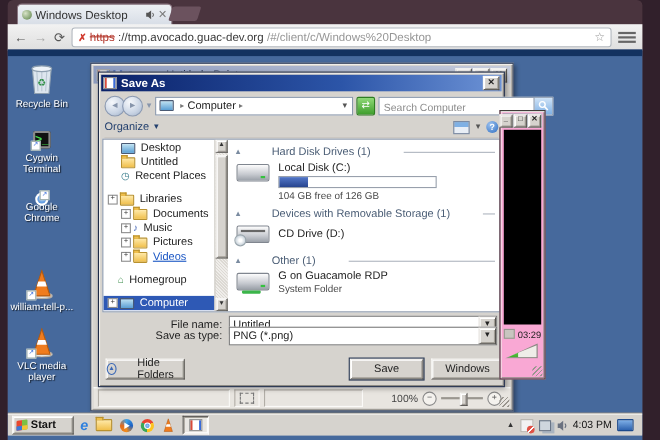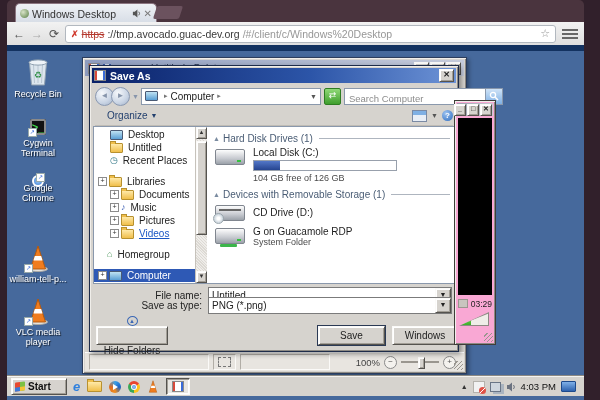--- a/index.html
+++ b/index.html
@@ -115,21 +115,21 @@
     line-height:13px;text-align:center;margin:0 3px;flex:none;}
   .search{flex:1;height:15px;background:#fff;border:1px solid #8a98ac;
     display:flex;align-items:flex-end;}
   .search input{flex:1;border:none;outline:none;font-size:9.5px;color:#444;
     padding:0 4px;font-family:"Liberation Sans",sans-serif;background:transparent;min-width:0;}
   .search input::placeholder{color:#8c8c8c;opacity:1;}
   .magbtn{width:16px;height:15px;background:linear-gradient(#cfe3f7,#7fb0e4);
     border-left:1px solid #8a98ac;display:flex;align-items:center;justify-content:center;flex:none;}
   .cmdbar{position:absolute;left:5px;top:42px;right:5px;height:15px;
     display:flex;align-items:center;border-bottom:1px solid #c0bcb5;padding-bottom:2px;}
-  .organize{color:#23406e;display:flex;align-items:center;gap:3px;margin-left:12px;}
+  .organize{color:#23406e;display:flex;align-items:center;gap:3px;}
   .cmd-right{margin-left:auto;display:flex;align-items:center;gap:4px;}
   .i-views{width:13px;height:10px;background:linear-gradient(#7fb0e4 0 4px,#e8eef6 4px);
     border:1px solid #7a8aa4;}
   .i-help{width:11px;height:11px;border-radius:50%;
     background:radial-gradient(circle at 35% 30%,#9cc2f0,#2d6cc0);
     color:#fff;font-size:8px;font-weight:bold;text-align:center;line-height:11px;}
   .dlg-body{position:absolute;left:3px;top:60px;right:3px;height:156px;
     background:#fff;border:1px solid #8a98ac;display:flex;overflow:hidden;}
   .tree{width:101px;flex:none;padding-top:1px;}
   .trow{height:13px;display:flex;align-items:center;padding-left:16px;white-space:nowrap;}
@@ -141,21 +141,21 @@
   .exp{width:7px;height:7px;border:1px solid #8c8c8c;background:#fff;font-size:7px;
     line-height:5px;text-align:center;color:#333;margin-right:2px;flex:none;}
   .exp::before{content:"+";}
   .noexp{width:9px;flex:none;}
   .sbar{width:11px;flex:none;background:#e4e1dc;border-left:1px solid #c6c2bb;
     display:flex;flex-direction:column;}
   .sbtn{height:10px;font-size:6px;line-height:9px;text-align:center;color:#333;}
   .strack{flex:1;position:relative;background:repeating-linear-gradient(45deg,#efedea 0 1px,#dcd9d3 1px 2px);}
   .sthumb{position:absolute;left:0;right:0;top:2px;height:92px;}
   .main{flex:1;padding:4px 4px 0 6px;position:relative;overflow:hidden;}
-  .ghdr{display:flex;align-items:center;color:#4a5d75;margin-top:2px;}
+  .ghdr{display:flex;align-items:center;color:#4a5d75;margin-top:2px;gap:24px;}
   .ghdr .tri{font-size:7px;color:#7a8ba0;margin-right:3px;}
   .ghdr .line{flex:1;height:1px;background:#aeb5bf;margin-left:6px;}
   .drow{display:flex;margin:3px 0 2px 2px;}
   .dric{width:30px;flex:none;padding-top:2px;}
   .drinfo{padding-left:8px;}
   .drname{color:#1d1d1d;}
   .bar{width:142px;height:9px;border:1px solid #98a0ac;background:#fff;margin:2px 0;}
   .bar-fill{height:100%;background:linear-gradient(#44m 0,#26448f);background:linear-gradient(#5377c8,#26448f);}
   .drdetail{color:#4a4a4a;font-size:9px;}
   .i-hdd{display:inline-block;width:28px;height:14px;position:relative;
@@ -170,21 +170,21 @@
   
   .frow{position:absolute;left:0;right:6px;height:15px;display:flex;align-items:center;}
   .frow .flabel{width:112px;text-align:right;padding-right:6px;flex:none;}
   .combo{flex:1;height:15px;background:#fff;border:1px solid #7b7b7b;
     display:flex;align-items:center;}
   .combo input{flex:1;border:none;outline:none;font-size:10px;color:#222;padding:0 3px;
     font-family:"Liberation Sans",sans-serif;background:transparent;min-width:0;}
   .combo .ddb{width:14px;height:13px;font-size:7px;line-height:12px;text-align:center;flex:none;}
   .footer-btn{position:absolute;height:17px;font-size:10px;display:flex;
     align-items:center;justify-content:center;color:#222;}
-  .hidef{left:6px;top:260px;width:70px;gap:19px;flex-direction:column;}
+  .hidef{left:6px;top:260px;width:70px;gap:19px;}
   .hidef .cir{width:9px;height:9px;border-radius:50%;border:1px solid #3b68b5;
     color:#3b68b5;font-size:6px;line-height:8px;text-align:center;}
   .savebtn{left:228px;top:260px;width:65px;outline:1px solid #2b3a55;}
   .cancelbtn{left:302px;top:260px;width:64px;}
   
   .vlc{position:absolute;left:447px;top:100px;width:40px;height:243px;
     background:#f9a8d4;border:1px solid #3f3d39;
     box-shadow:inset 1px 1px 0 #f0eeea, inset -1px -1px 0 #8d8a84;z-index:4;}
   .vlc-tb{position:absolute;left:2px;top:2px;right:2px;height:13px;
     background:linear-gradient(90deg,#9aa0ad,#c9ccd4);display:flex;
@@ -533,20 +533,25 @@
             <span>Devices with Removable Storage (1)</span>
             <span class="line"></span>
           </div>
           <div class="drow">
             <span class="dric"><span class="i-hdd cd"><span class="disc"></span></span></span>
             <span class="drinfo" style="padding-top:4px;">
               <div class="drname">CD Drive (D:)</div>
             </span>
           </div>
 
+          <div class="ghdr" style="margin-top:8px;">
+            <span class="tri">▲</span>
+            <span>Other (1)</span>
+            <span class="line"></span>
+          </div>
           <div class="drow">
             <span class="dric"><span class="i-hdd net"><span class="led"></span><span class="cable"></span></span></span>
             <span class="drinfo">
               <div class="drname">G on Guacamole RDP</div>
               <div class="drdetail">System Folder</div>
             </span>
           </div>
         </div>
       </div>
 

